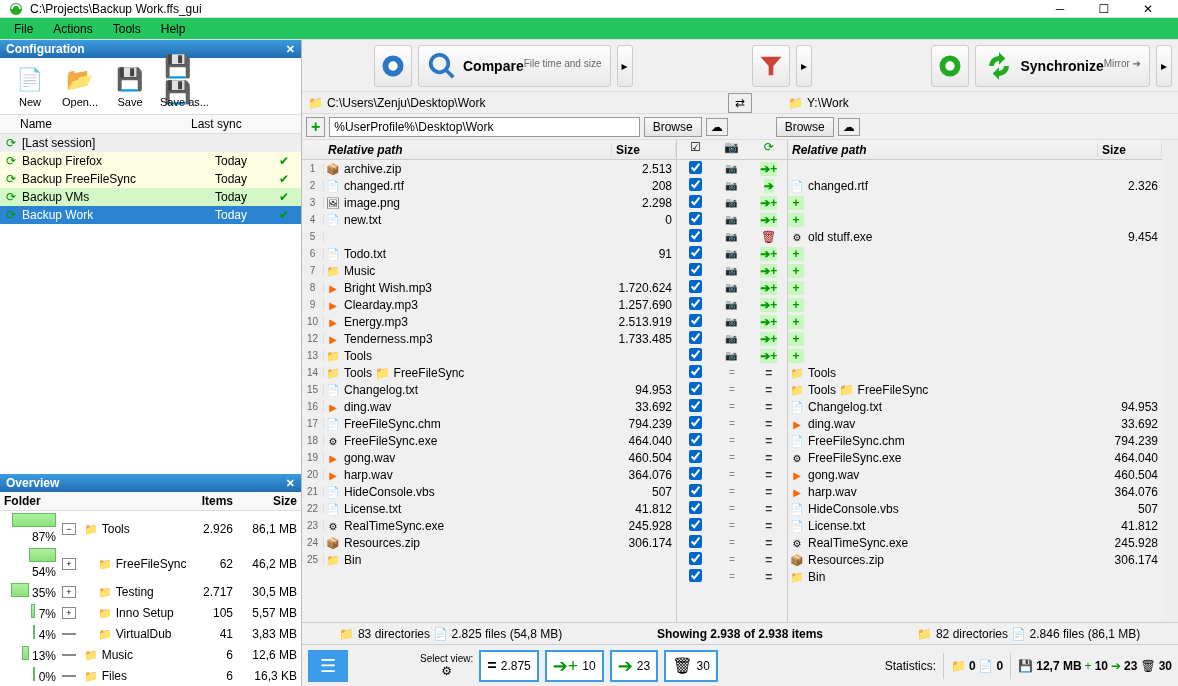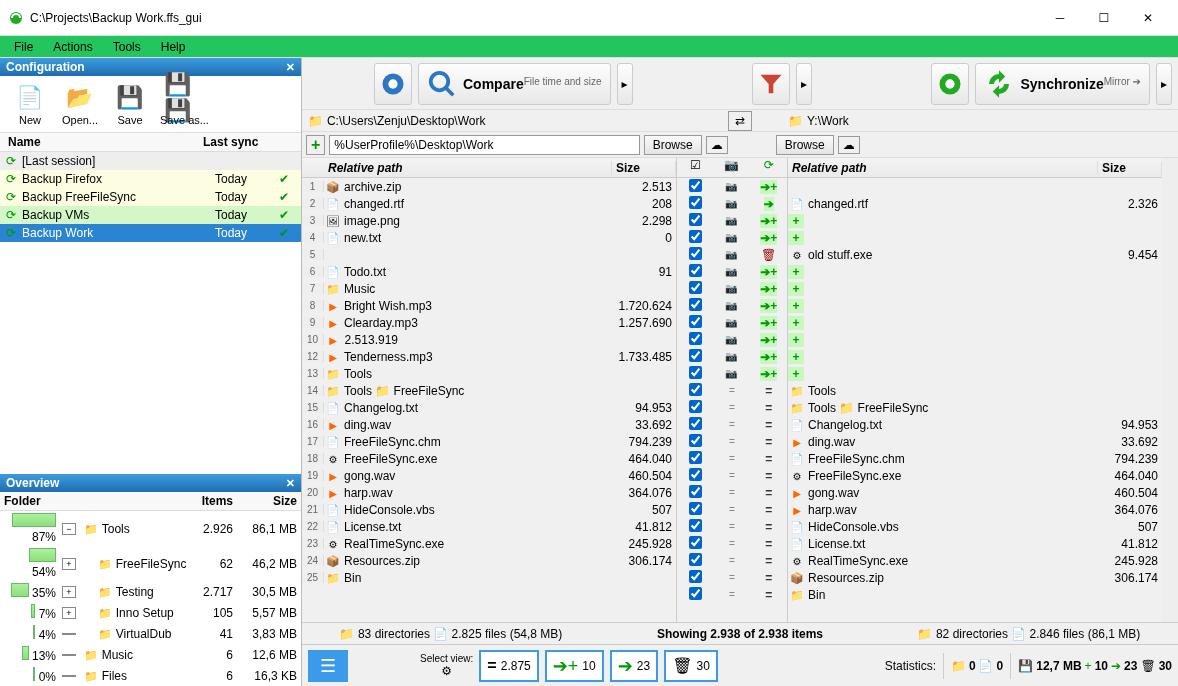--- a/index.html
+++ b/index.html
@@ -1,32 +1,32 @@
 <!DOCTYPE html>
 <html><head>
 <meta charset="utf-8">
 <style>
 * { box-sizing: border-box; margin: 0; padding: 0; font-family: 'Segoe UI', Tahoma, sans-serif; font-size: 12px; }
 body { background: #f0f0f0; width: 1178px; height: 686px; overflow: hidden; display: flex; flex-direction: column; }
-.titlebar { height: 36px; background: #fff; display: flex; align-items: center; padding: 0 8px; border-bottom: 1px solid #ddd; }
+.titlebar { height: 18px; background: #fff; display: flex; align-items: center; padding: 0 8px; border-bottom: 1px solid #ddd; }
 .titlebar-icon { width:16px; height:16px; margin-right:6px; }
 .titlebar-title { flex:1; }
 .titlebar-btns { display:flex; }
 .titlebar-btn { width:44px; height:28px; display:flex; align-items:center; justify-content:center; }
 .menubar { height:22px; background:#22c55e; display:flex; align-items:center; padding:0 6px; gap:4px; border-bottom:1px solid #ddd;}
 .menubar span { padding:2px 8px; cursor:default; }
 .main { flex:1; display:flex; overflow:hidden; }
 .left-panel { width:302px; display:flex; flex-direction:column; border-right:1px solid #bbb; background:#fff; }
 .panel-header { background: linear-gradient(#3d9bdf, #1e6db0); color:#fff; font-weight:bold; padding:2px 6px; display:flex; justify-content:space-between; align-items:center; }
 .panel-header .x { font-size:11px; cursor:pointer; }
 .config-toolbar { display:flex; padding:4px 6px; gap:2px; border-bottom:1px solid #ddd; flex-wrap:wrap; }
 .tb-item { display:flex; flex-direction:column; align-items:center; padding:2px 4px; }
 .tb-icon { width:40px; height:32px; display:flex; align-items:center; justify-content:center; font-size:22px; }
 .tb-label { font-size:11px; }
-.config-header-row { display:flex; background:#f8f8f8; border-bottom:1px solid #ddd; padding:2px 8px; font-weight:bold; }
+.config-header-row { display:flex; background:#f8f8f8; border-bottom:1px solid #ddd; padding:2px 20px; font-weight:normal; }
 .config-list { flex:0 0 auto; }
 .config-row { display:flex; padding:2px 4px; align-items:center; gap:4px; }
 .config-row .synci { width:14px; text-align:center; color:#090; }
 .config-row .name { flex:1; }
 .config-row .last { width:60px; }
 .config-row .ok { width:18px; color:#090; }
 .row-last-session { background:#eee; }
 .row-firefox { background:#fdfde1; }
 .row-ffs { background:#fdfde1; }
 .row-vms { background:#d4f7c8; }
@@ -391,20 +391,21 @@
             </div>
             <div class="grow">
               <span class="ln">9</span>
               <span class="ic mp3-ic"></span>
               <span class="fn indent1">Clearday.mp3</span>
               <span class="sz">1.257.690</span>
             </div>
             <div class="grow">
               <span class="ln">10</span>
               <span class="ic mp3-ic"></span>
+              <span class="fn indent1">Energy.mp3</span>
               <span class="sz">2.513.919</span>
             </div>
             <div class="grow">
               <span class="ln">12</span>
               <span class="ic mp3-ic"></span>
               <span class="fn indent1">Tenderness.mp3</span>
               <span class="sz">1.733.485</span>
             </div>
             <div class="grow">
               <span class="ln">13</span>

